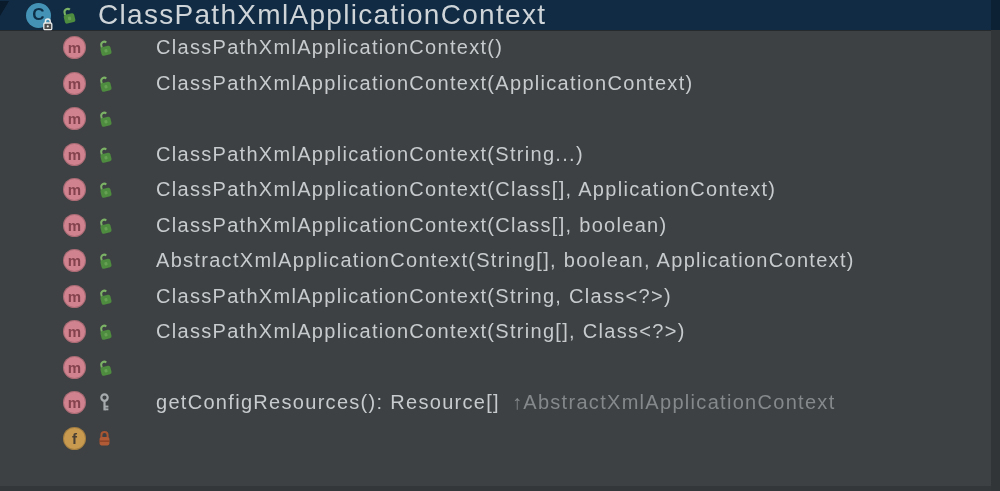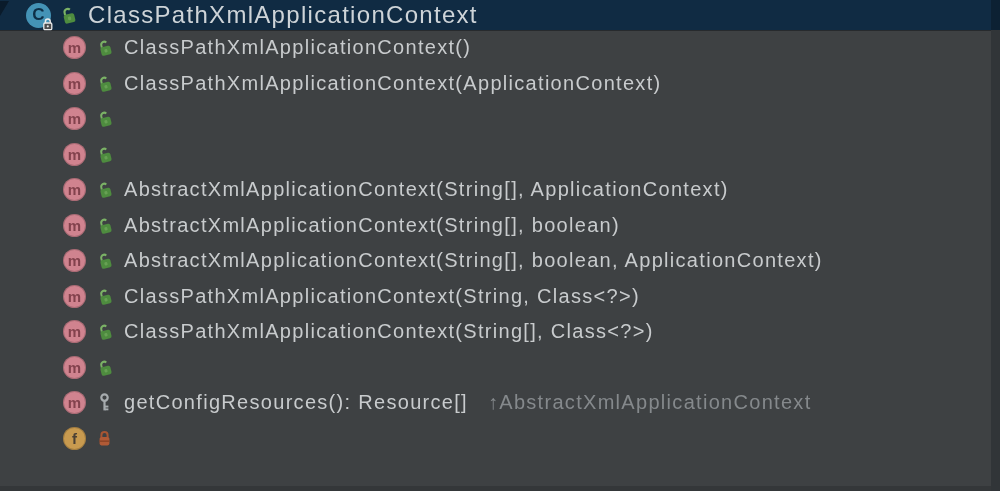--- a/index.html
+++ b/index.html
@@ -33,22 +33,22 @@
     display:flex;align-items:center;justify-content:center;
     flex:0 0 auto;
   }
   .class-letter{
     font-size:17px;font-weight:700;color:#0e2f47;line-height:1;
     transform:translateY(-1px);
   }
   .lock-badge{position:absolute;right:-3px;bottom:-3px;}
   .header .visicon{margin-left:8px;margin-right:0;}
   .class-name{
-    margin-left:10px;
-    font-size:24px;letter-spacing:1.3px;
+    margin-left:20px;
+    font-size:28px;letter-spacing:1.3px;
     color:#ced4d8;white-space:pre;
   }
 
   
   .rows{position:absolute;top:30px;left:0;width:991px;}
   .row{
     height:35.5px;
     display:flex;align-items:center;
     padding-left:63px;box-sizing:border-box;
   }
@@ -62,24 +62,24 @@
   .micon.method{background:#d0838f;color:#83424d;}
   .micon.field{background:#c89a4f;color:#4b4034;}
   .visicon{
     width:19px;height:20px;
     margin-left:9px;margin-right:10px;
     display:flex;align-items:center;justify-content:center;
     flex:0 0 auto;
   }
   .member-label{
     font-size:20px;letter-spacing:1.3px;
-    color:#c8cbcd;white-space:pre;
+    color:#c8cbcd;white-space:pre;margin-left:32px;
   }
   .inherited{
-    margin-left:20px;
+    margin-left:12px;
     font-size:20px;letter-spacing:1.3px;
     color:#85898c;white-space:pre;
   }
 
   
   .scroll-strip{
     position:absolute;top:0;right:0;
     width:9px;height:491px;
     background:#313538;
   }
@@ -178,54 +178,55 @@
     <span class="visicon">
       <svg width="18" height="19" viewBox="0 0 18 19">
         <g transform="rotate(-14 9 10)">
           <path d="M6 9 V6.8 a3.1 3.1 0 0 1 5.6 -1.9" fill="none" stroke="#7bb266" stroke-width="2"></path>
           <rect x="4.2" y="8.6" width="10.2" height="8.6" rx="2" fill="#4e8c3f"></rect>
           <rect x="7.8" y="11.2" width="3" height="3.4" rx="1" fill="#7bb266" opacity="0.55"></rect>
         </g>
       </svg>
     </span>
 
-
-  </div>
-
-  <div class="row">
-    <span class="micon method">m</span>
-
-    <span class="visicon">
-      <svg width="18" height="19" viewBox="0 0 18 19">
-        <g transform="rotate(-14 9 10)">
-          <path d="M6 9 V6.8 a3.1 3.1 0 0 1 5.6 -1.9" fill="none" stroke="#7bb266" stroke-width="2"></path>
-          <rect x="4.2" y="8.6" width="10.2" height="8.6" rx="2" fill="#4e8c3f"></rect>
-          <rect x="7.8" y="11.2" width="3" height="3.4" rx="1" fill="#7bb266" opacity="0.55"></rect>
-        </g>
-      </svg>
-    </span>
-
-    <span class="member-label">AbstractXmlApplicationContext(String[], ApplicationContext)</span>
-
-  </div>
-
-  <div class="row">
-    <span class="micon method">m</span>
-
-    <span class="visicon">
-      <svg width="18" height="19" viewBox="0 0 18 19">
-        <g transform="rotate(-14 9 10)">
-          <path d="M6 9 V6.8 a3.1 3.1 0 0 1 5.6 -1.9" fill="none" stroke="#7bb266" stroke-width="2"></path>
-          <rect x="4.2" y="8.6" width="10.2" height="8.6" rx="2" fill="#4e8c3f"></rect>
-          <rect x="7.8" y="11.2" width="3" height="3.4" rx="1" fill="#7bb266" opacity="0.55"></rect>
-        </g>
-      </svg>
-    </span>
-
-    <span class="member-label">AbstractXmlApplicationContext(String[], boolean)</span>
+    <span class="member-label">ClassPathXmlApplicationContext(String...)</span>
+
+  </div>
+
+  <div class="row">
+    <span class="micon method">m</span>
+
+    <span class="visicon">
+      <svg width="18" height="19" viewBox="0 0 18 19">
+        <g transform="rotate(-14 9 10)">
+          <path d="M6 9 V6.8 a3.1 3.1 0 0 1 5.6 -1.9" fill="none" stroke="#7bb266" stroke-width="2"></path>
+          <rect x="4.2" y="8.6" width="10.2" height="8.6" rx="2" fill="#4e8c3f"></rect>
+          <rect x="7.8" y="11.2" width="3" height="3.4" rx="1" fill="#7bb266" opacity="0.55"></rect>
+        </g>
+      </svg>
+    </span>
+
+    <span class="member-label">ClassPathXmlApplicationContext(Class[], ApplicationContext)</span>
+
+  </div>
+
+  <div class="row">
+    <span class="micon method">m</span>
+
+    <span class="visicon">
+      <svg width="18" height="19" viewBox="0 0 18 19">
+        <g transform="rotate(-14 9 10)">
+          <path d="M6 9 V6.8 a3.1 3.1 0 0 1 5.6 -1.9" fill="none" stroke="#7bb266" stroke-width="2"></path>
+          <rect x="4.2" y="8.6" width="10.2" height="8.6" rx="2" fill="#4e8c3f"></rect>
+          <rect x="7.8" y="11.2" width="3" height="3.4" rx="1" fill="#7bb266" opacity="0.55"></rect>
+        </g>
+      </svg>
+    </span>
+
+    <span class="member-label">ClassPathXmlApplicationContext(Class[], boolean)</span>
 
   </div>
 
   <div class="row">
     <span class="micon method">m</span>
 
     <span class="visicon">
       <svg width="18" height="19" viewBox="0 0 18 19">
         <g transform="rotate(-14 9 10)">
           <path d="M6 9 V6.8 a3.1 3.1 0 0 1 5.6 -1.9" fill="none" stroke="#7bb266" stroke-width="2"></path>

